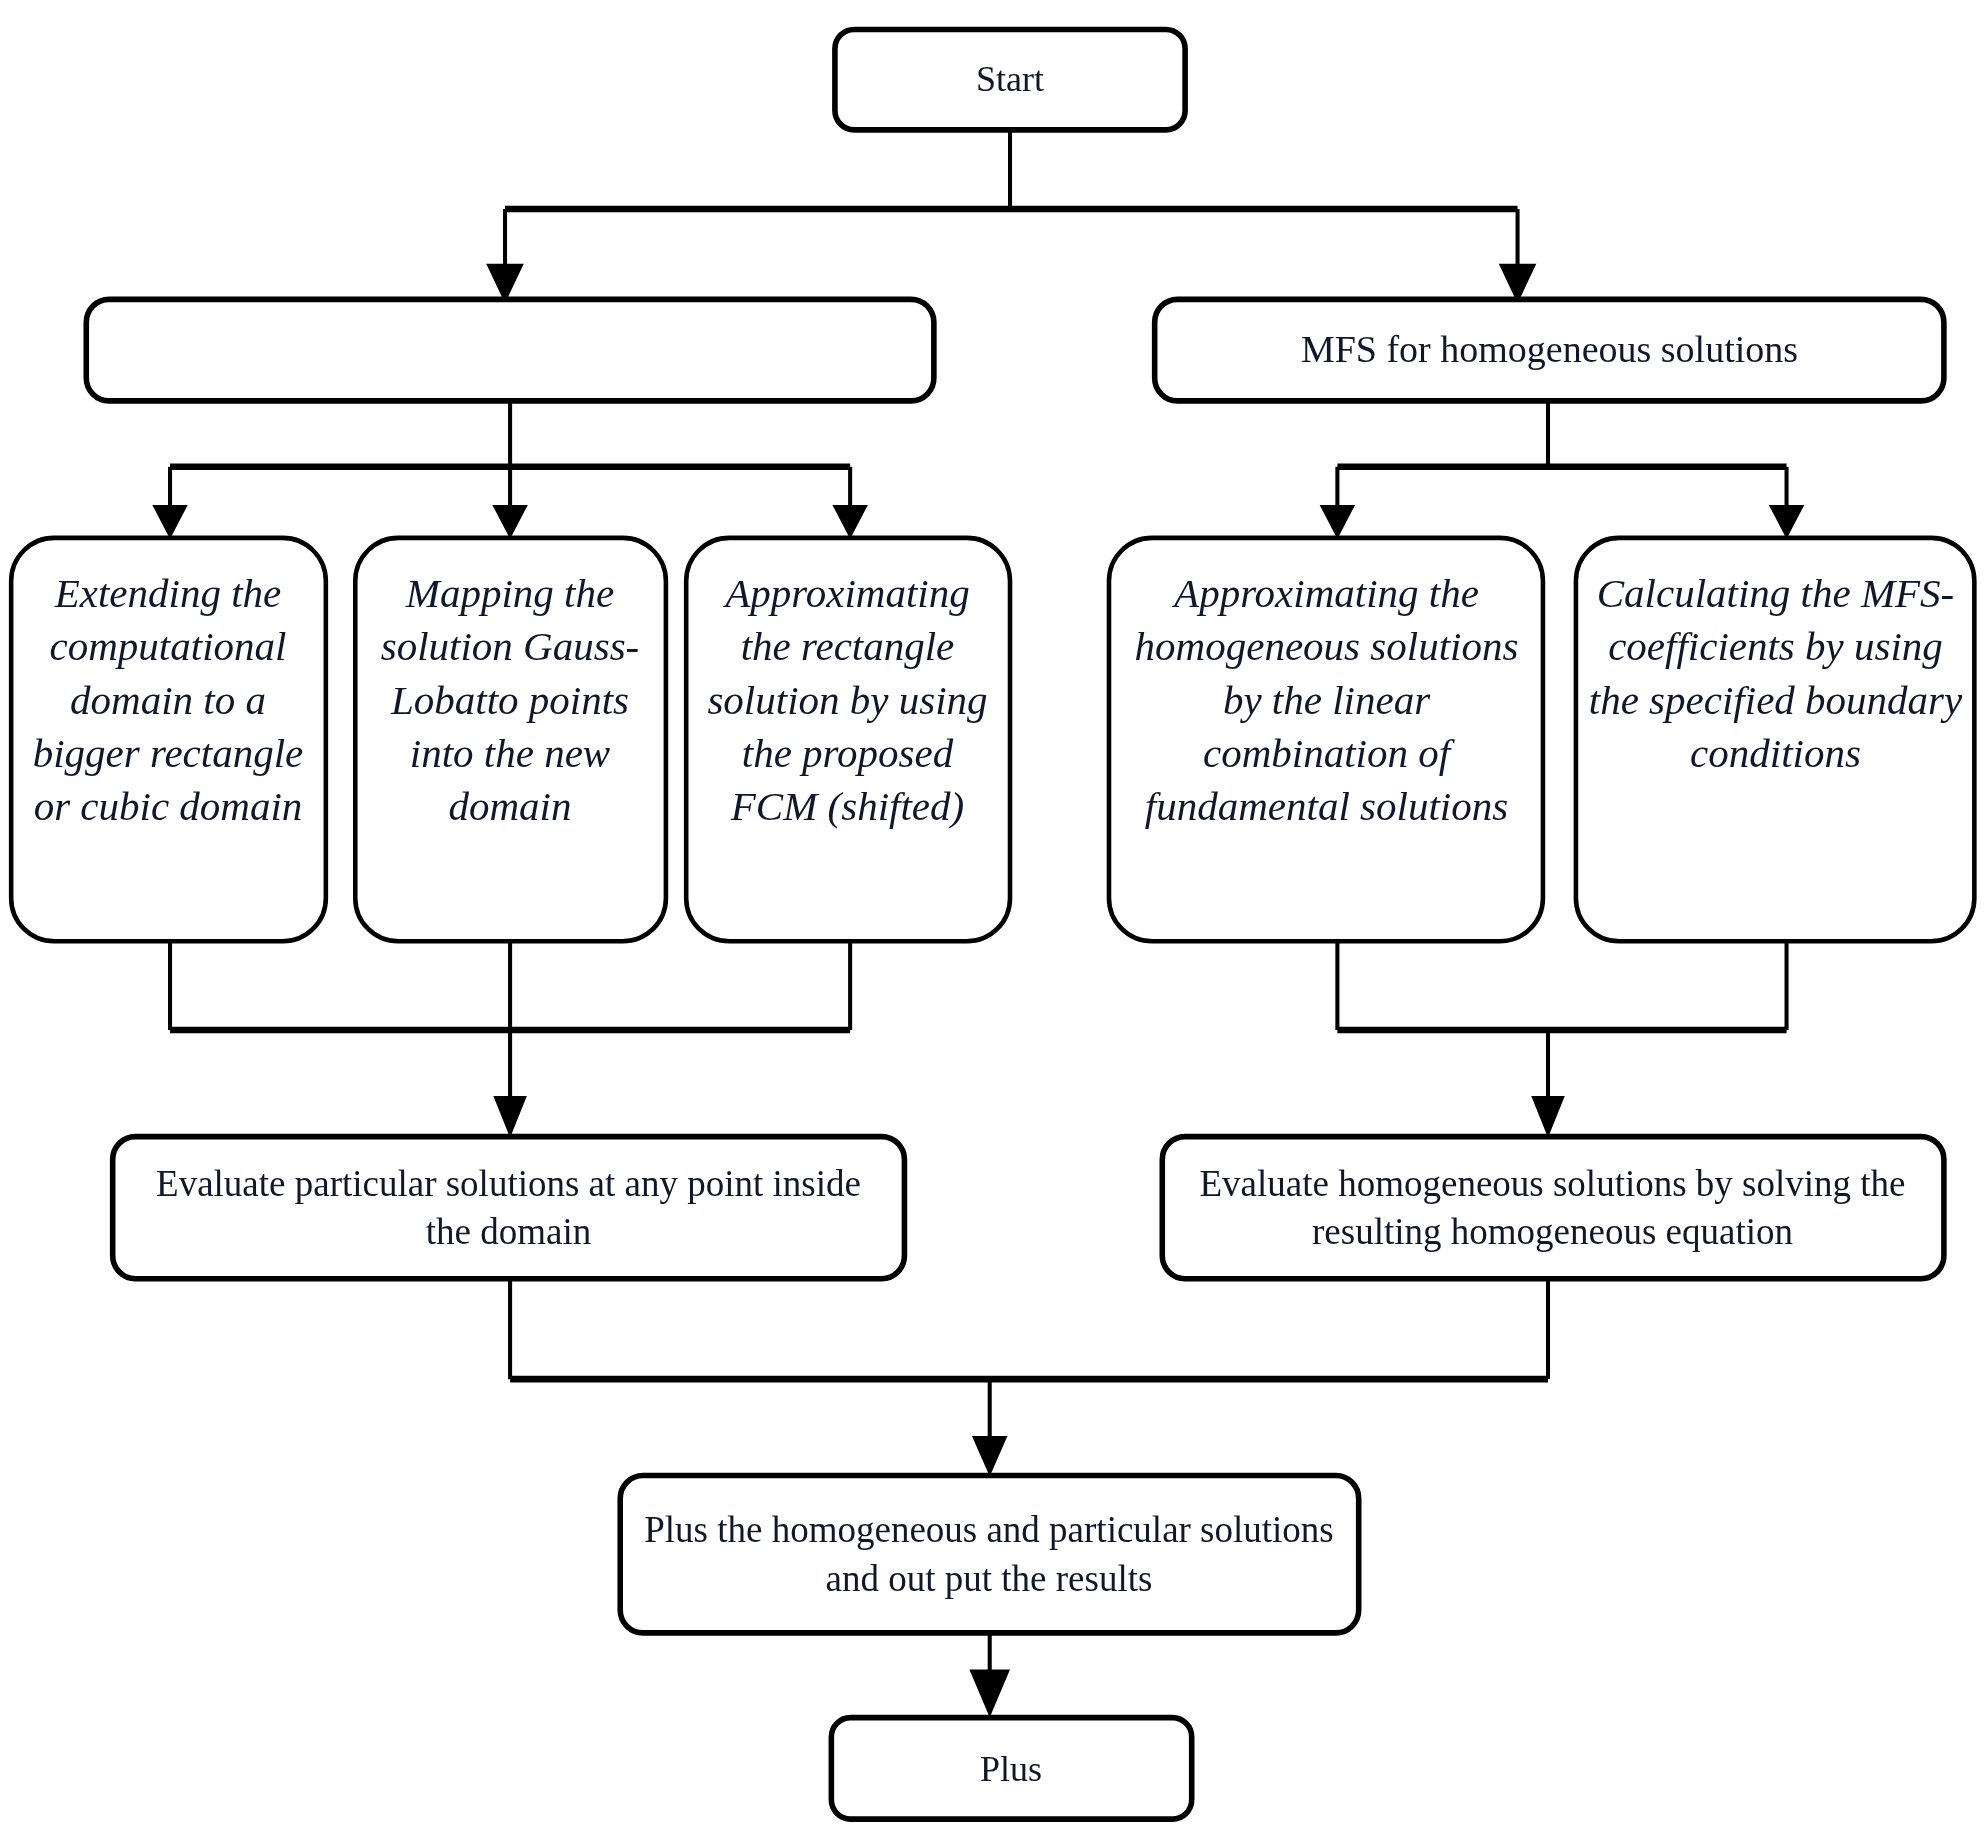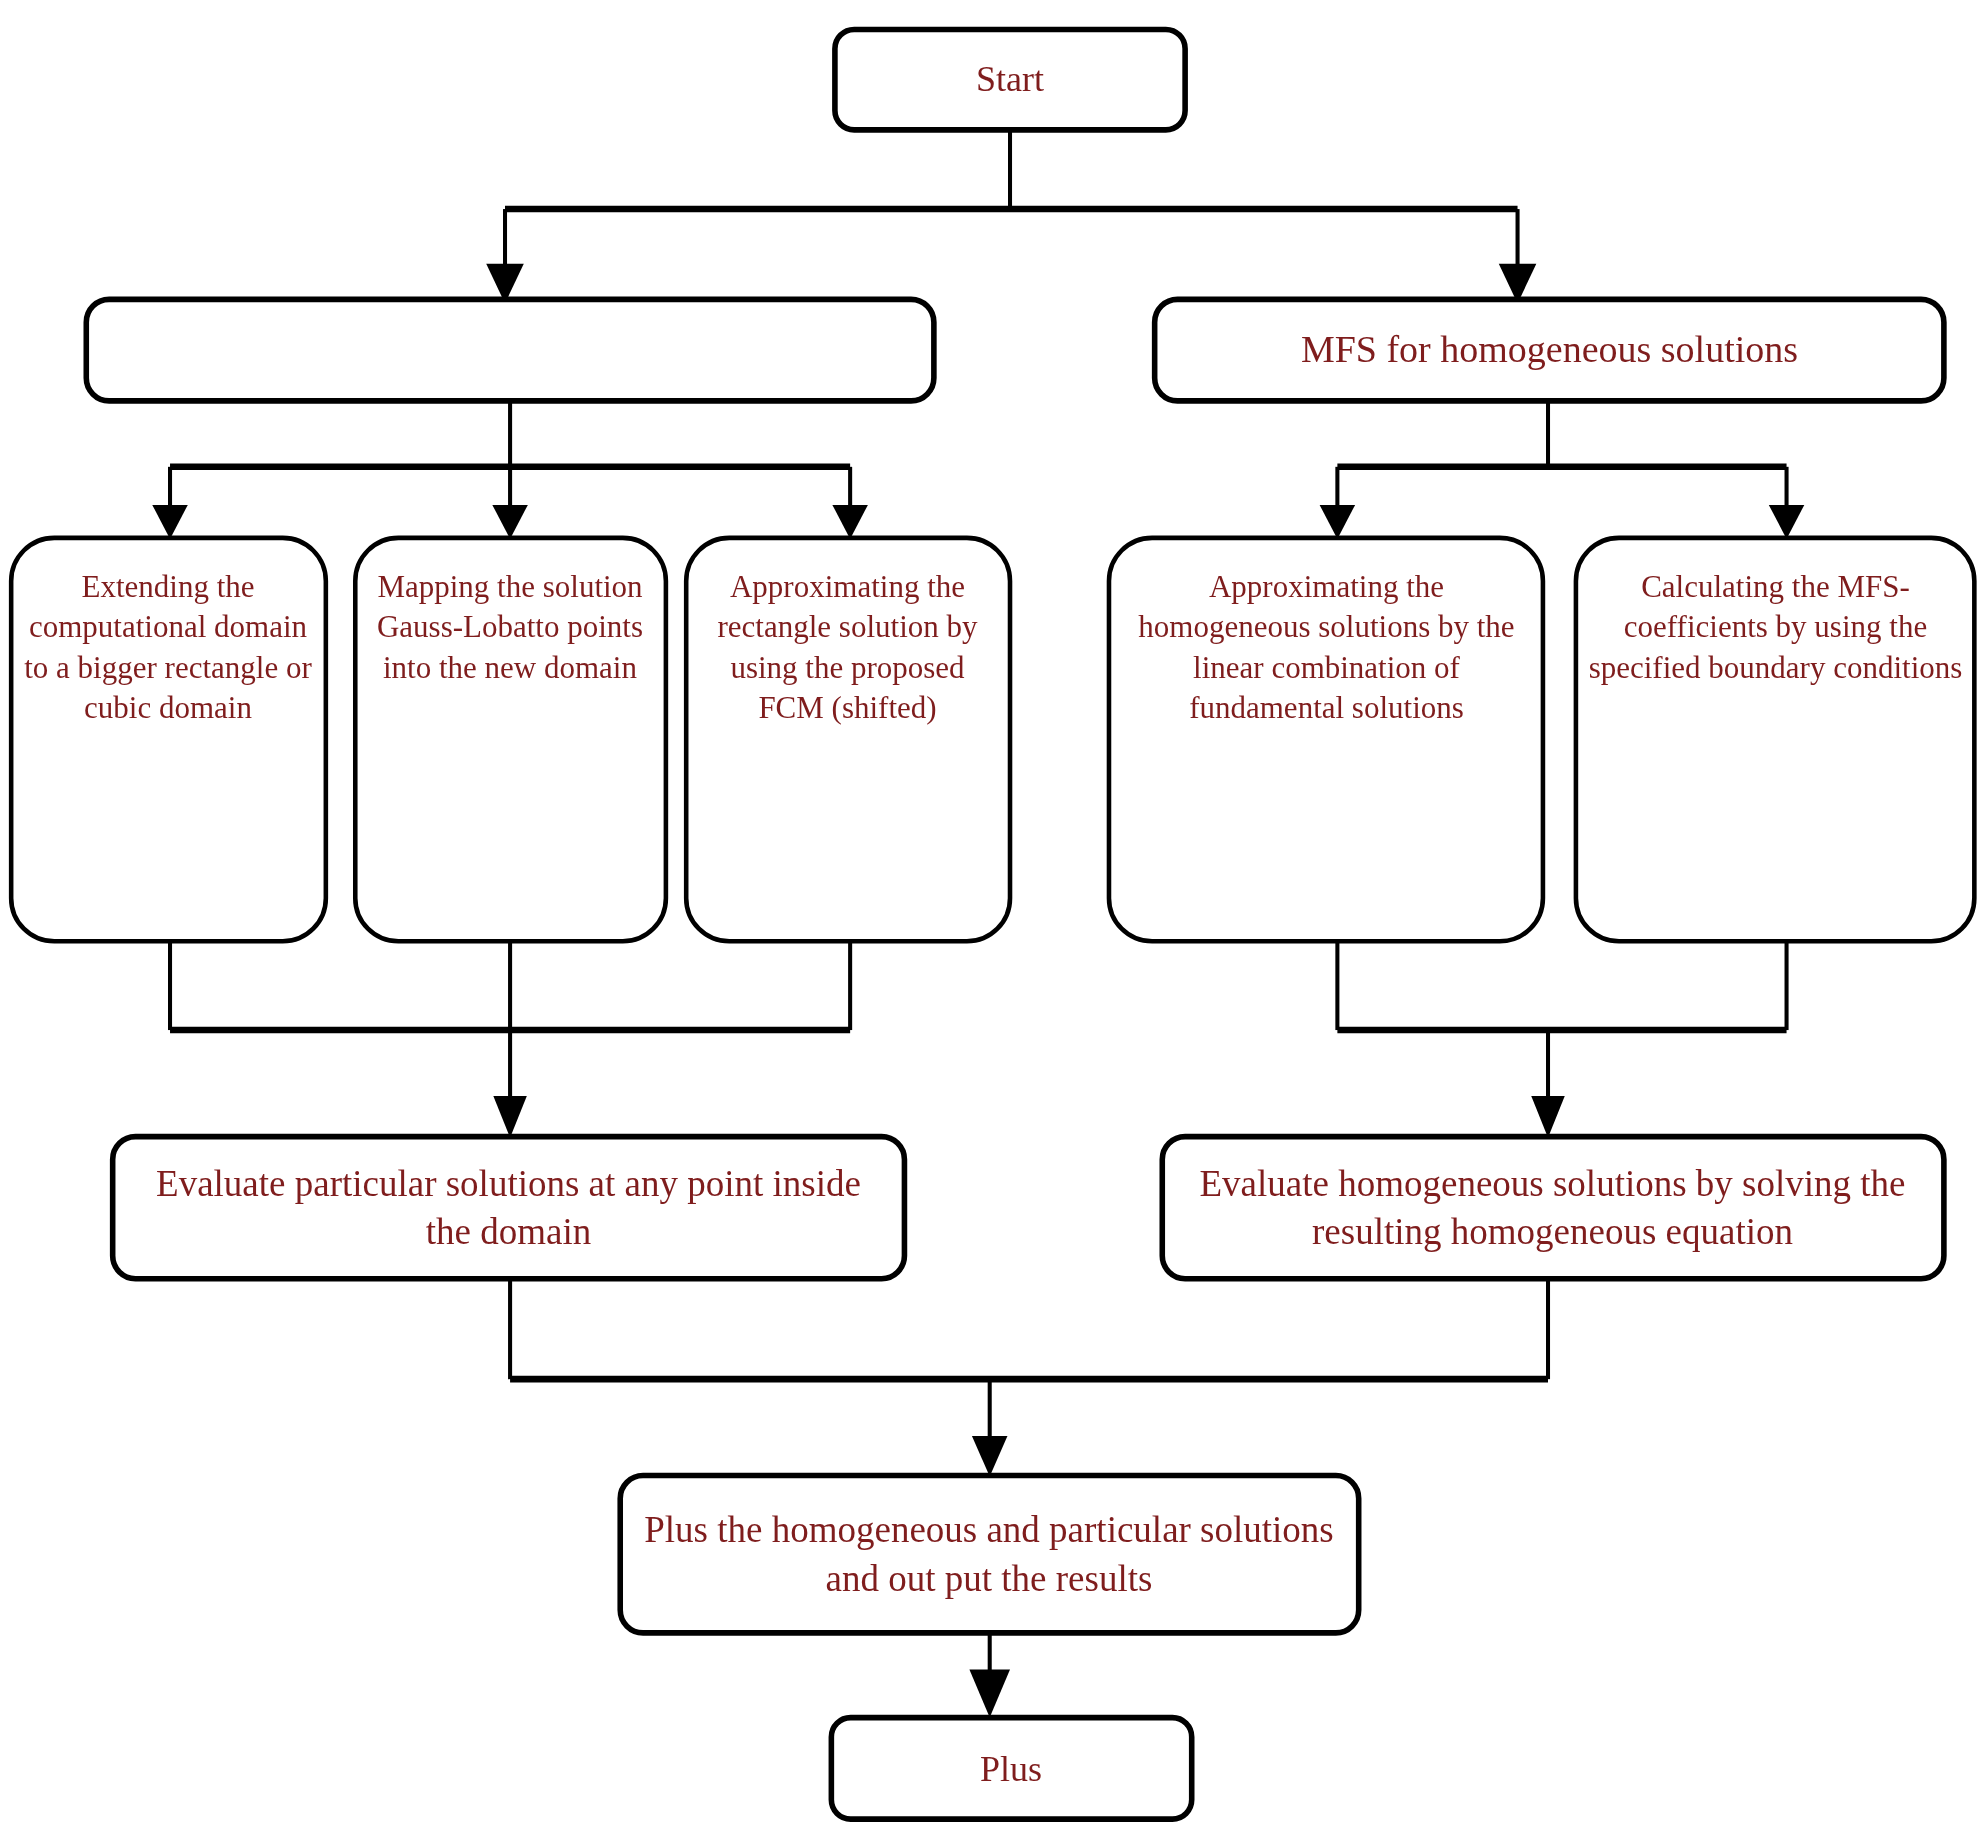--- a/index.html
+++ b/index.html
@@ -45,29 +45,29 @@
   .arrowhead {
     fill: #000000;
     stroke: none;
   }
   .node-label {
     position: absolute;
     display: flex;
     align-items: center;
     justify-content: center;
     text-align: center;
-    color: #7f1d1d;
+    color: #0f172a;
     font-family: "Liberation Serif", "DejaVu Serif", serif;
     line-height: 1.30;
     white-space: pre-line;
     pointer-events: none;
   }
   .lbl-terminal { font-size: 36px; }
   .lbl-wide     { font-size: 38px; }
-  .lbl-tall     { font-size: 31px; align-items: flex-start; padding-top: 29px; box-sizing: border-box; }
+  .lbl-tall     { font-size: 41px; align-items: flex-start; padding-top: 29px; box-sizing: border-box; font-style: italic; }
   .lbl-row4     { font-size: 37px; }
 </style>
 </head>
 <body>
 
 <div id="flow-root">
 
   <svg class="layer" viewBox="0 0 3911 3640" preserveAspectRatio="none">
 
     <g>

